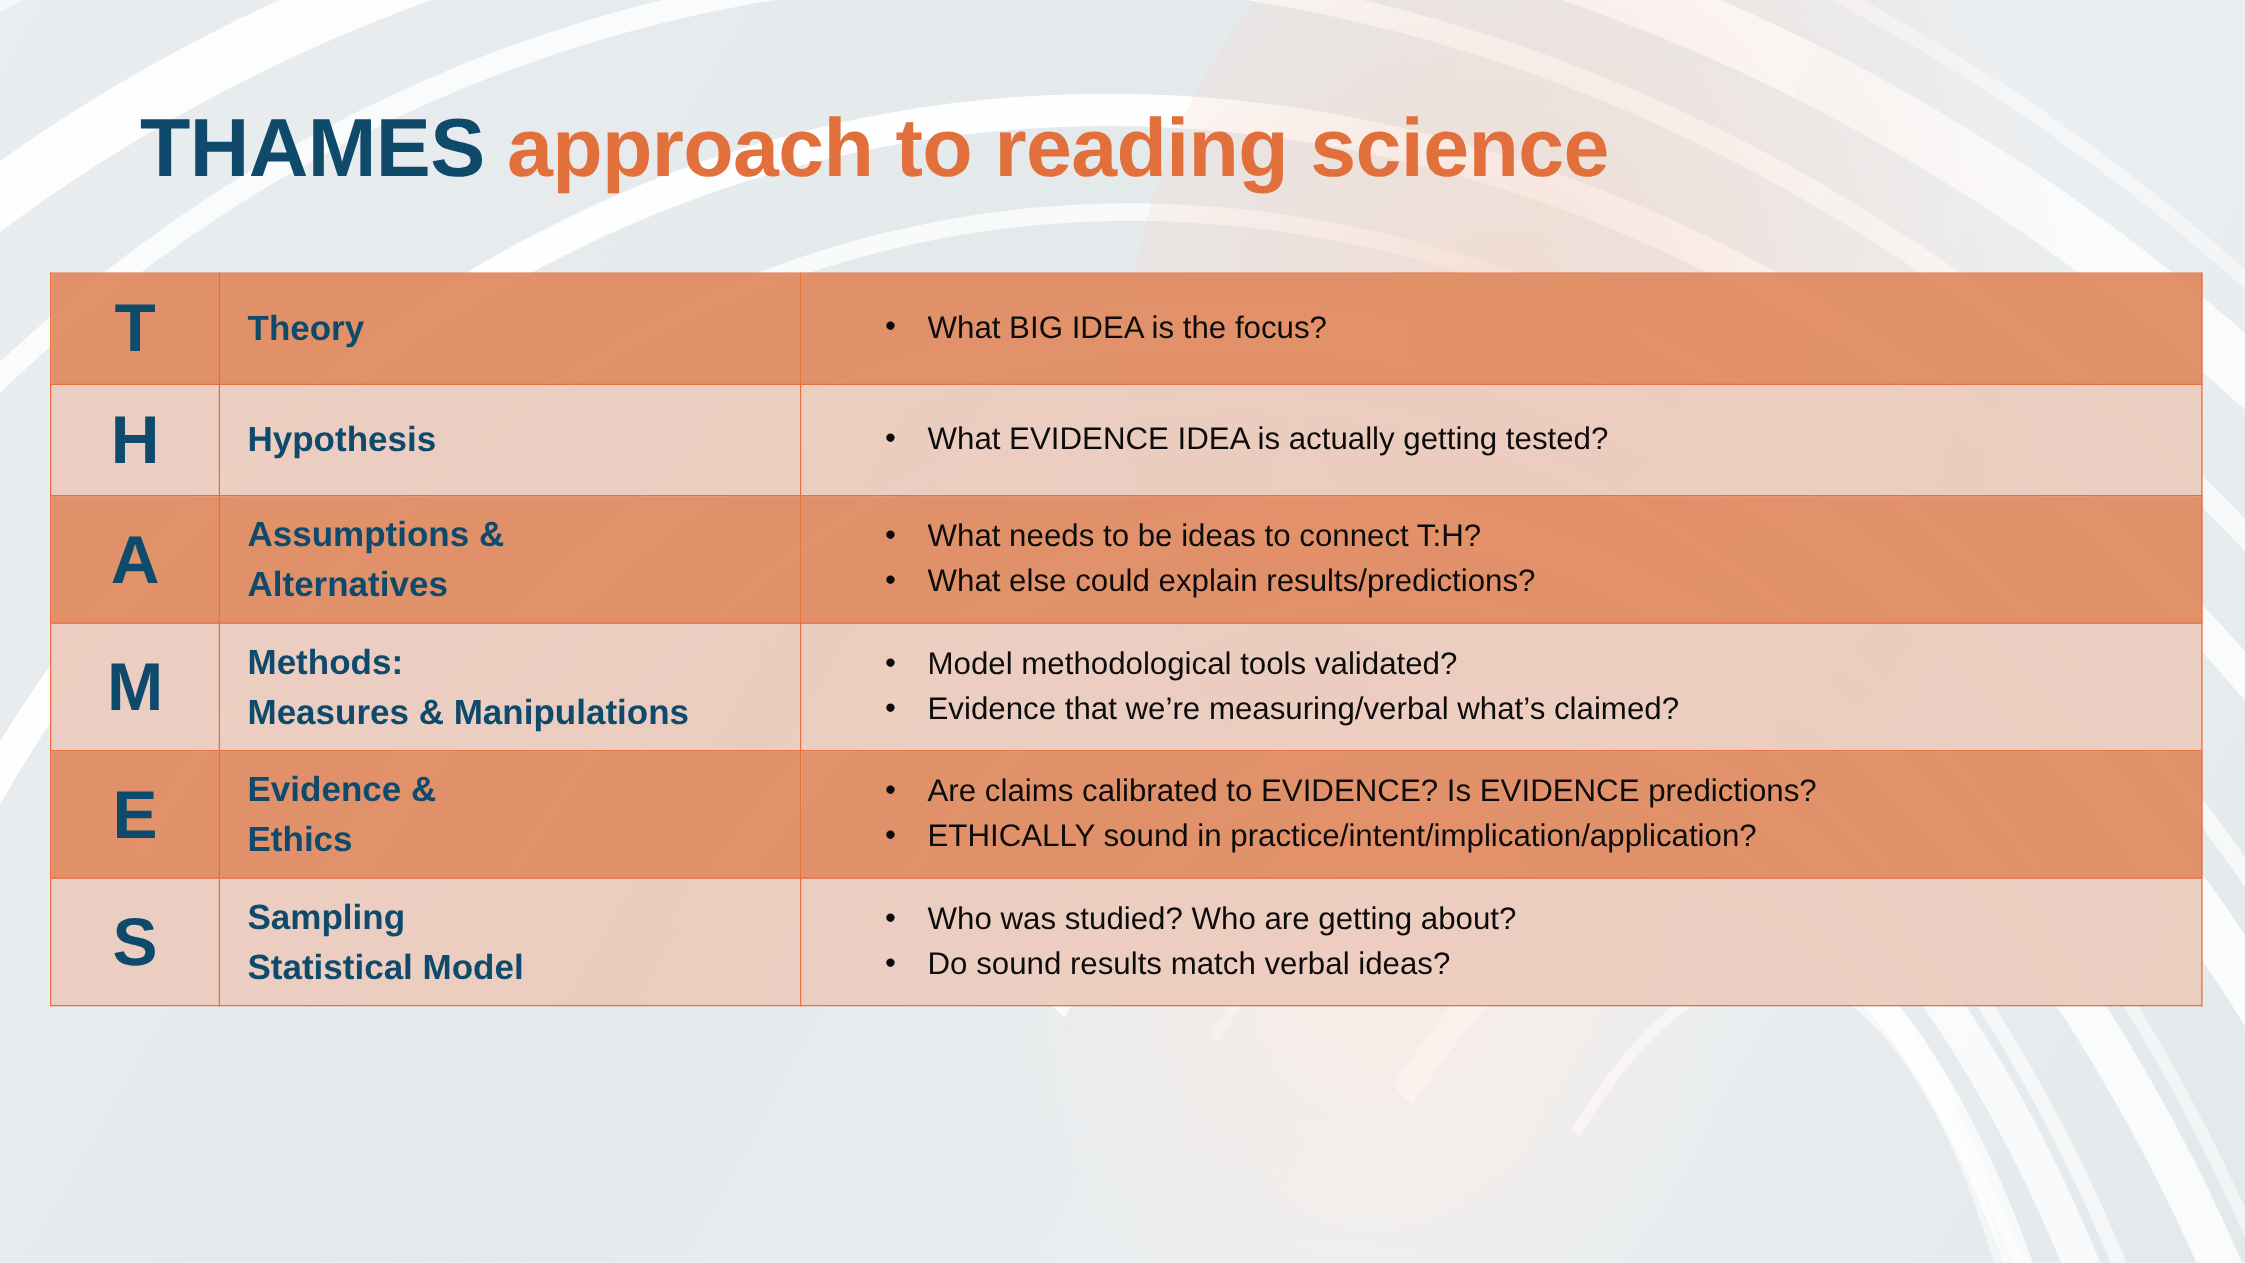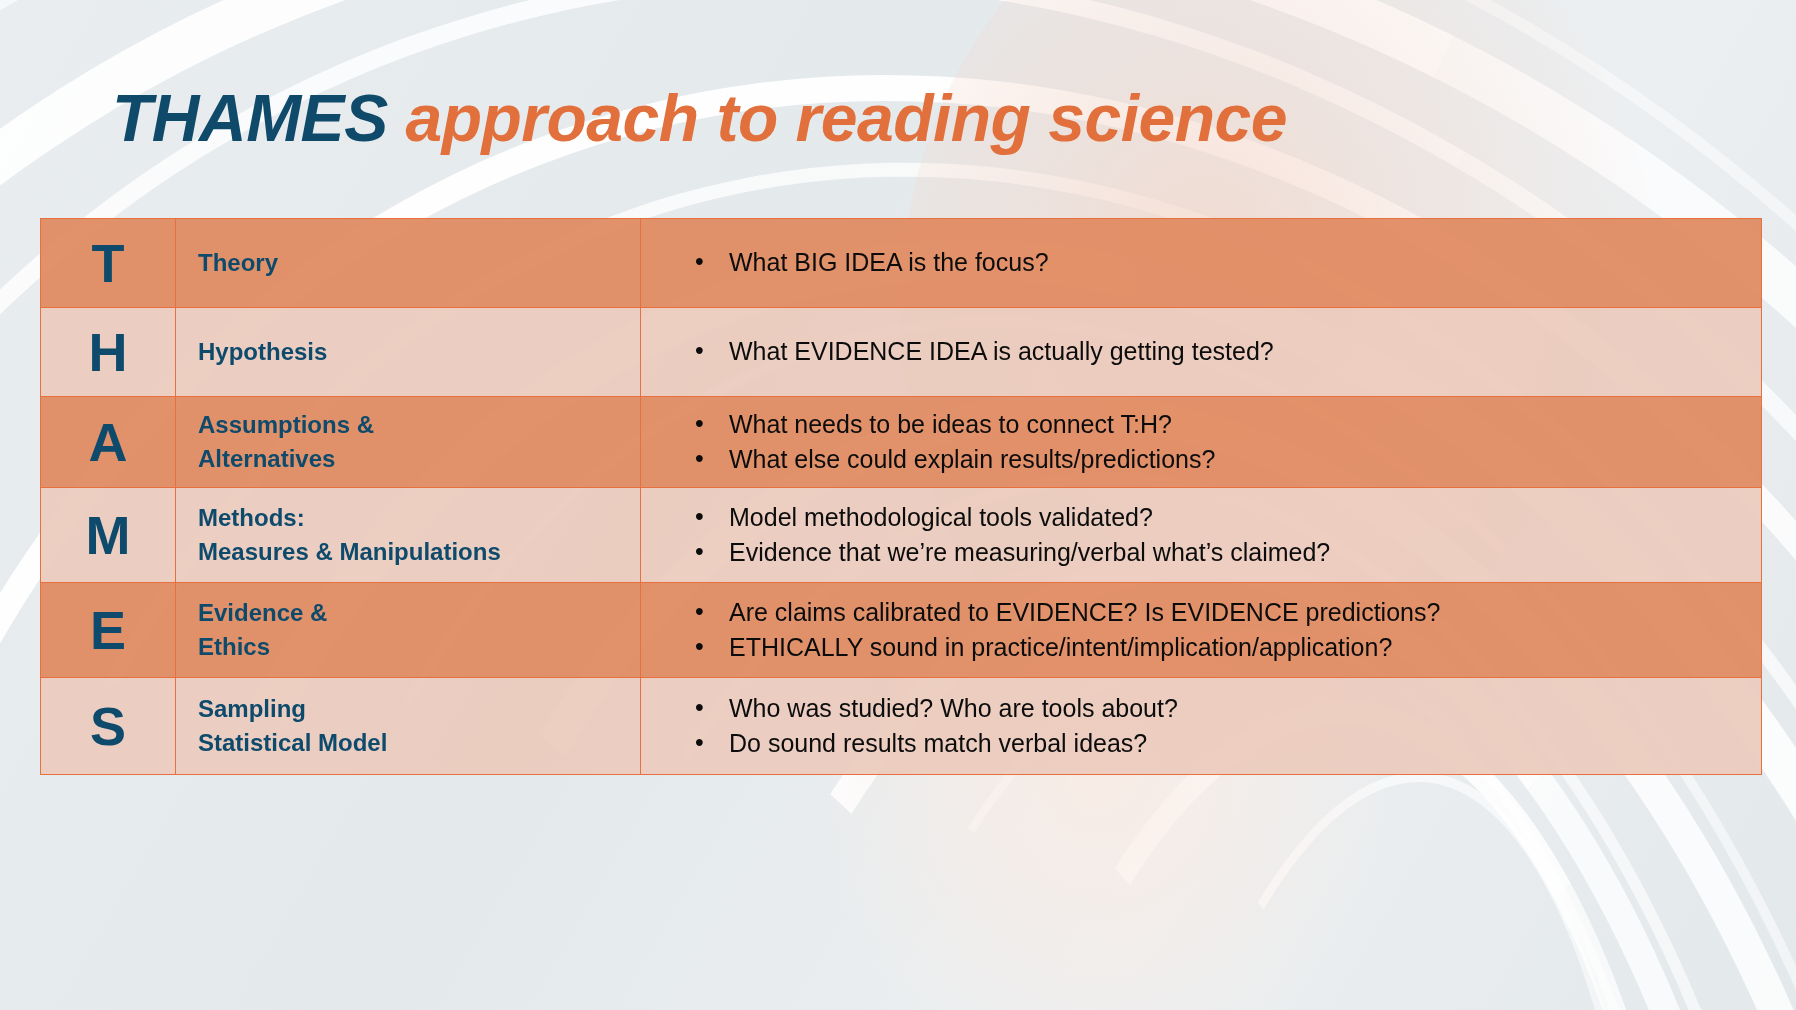--- a/index.html
+++ b/index.html
@@ -43,21 +43,20 @@
   #title {
     position: absolute;
     left: 112px;
     top: 85px;
     z-index: 5;
     font-size: 66px;
     font-weight: bold;
     letter-spacing: -0.5px;
     white-space: nowrap;
     line-height: 1;
-    font-style: italic;
   }
   #title .brand { color: #104a6b; }
   #title .rest  { color: #e2703c; }
 
   
   #table {
     position: absolute;
     left: 40px;
     top: 218px;
     width: 1722px;
@@ -77,30 +76,30 @@
     width: 134px;
     text-align: center;
     color: #0e4a6b;
     font-size: 54px;
     font-weight: bold;
     line-height: 1;
   }
   .cell-term {
     width: 442px;
     color: #0e4a6b;
-    font-size: 24px;
+    font-size: 28px;
     font-weight: bold;
     line-height: 1.42;
     padding-left: 22px !important;
   }
   .cell-bullets {
     padding-left: 14px !important;
   }
   .cell-bullets ul {
-    margin: 2px;
+    margin: 15px;
     padding: 0 0 0 38px;
     list-style: none;
   }
   .cell-bullets li {
     position: relative;
     color: #0c0c0c;
     font-size: 25px;
     line-height: 1.42;
     padding-left: 34px;
     white-space: nowrap;
@@ -212,19 +211,19 @@
         </td>
       </tr>
       <tr class="row-light h-6">
         <td class="cell-letter">S</td>
         <td class="cell-term">
           <span class="term-line">Sampling</span>
           <span class="term-line">Statistical Model</span>
         </td>
         <td class="cell-bullets">
           <ul>
-            <li>Who was studied? Who are tools about?</li>
+            <li>Who was studied? Who are getting about?</li>
             <li>Do sound results match verbal ideas?</li>
           </ul>
         </td>
       </tr>
     </tbody>
 </table>
 
 </body></html>

